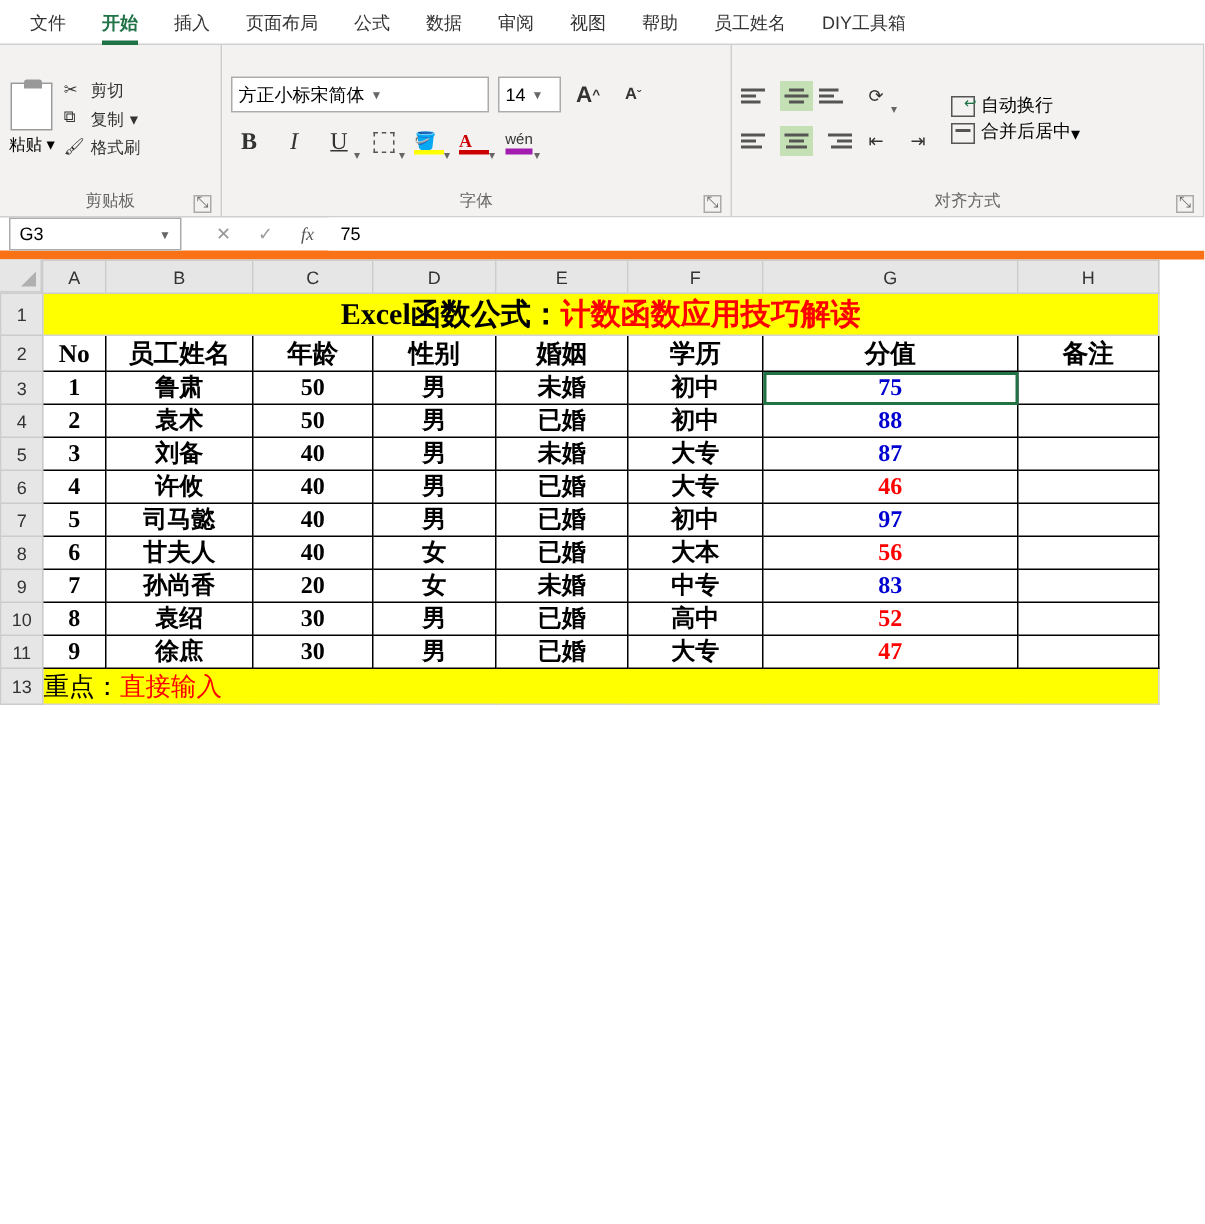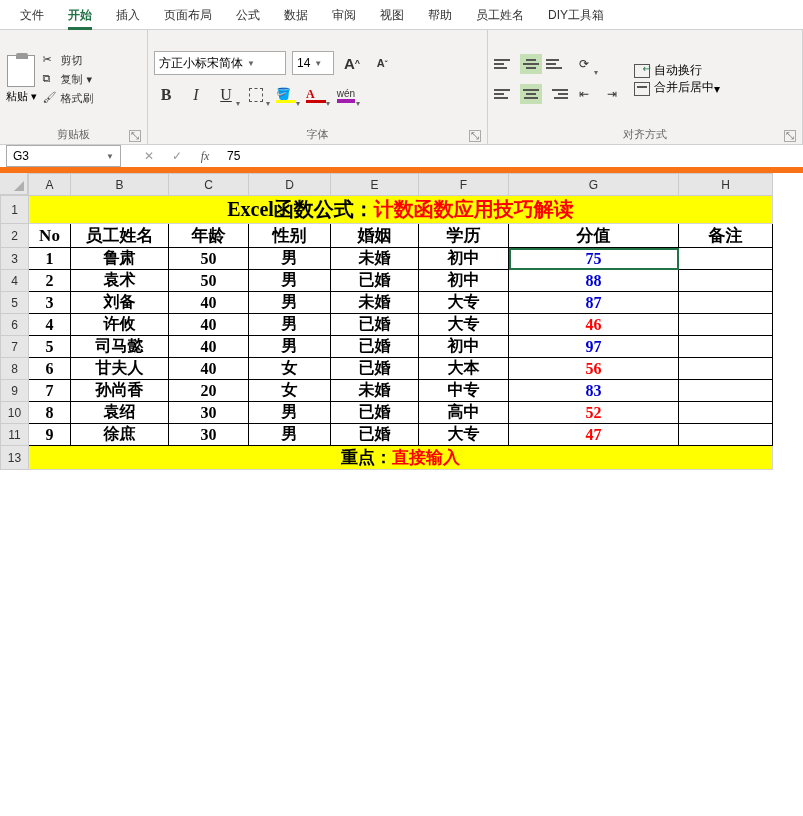--- a/index.html
+++ b/index.html
@@ -24,21 +24,21 @@
 .clip-icon::before { content:""; position:absolute; top:-3px; left:8px; width:12px; height:6px; background:#999; border-radius:2px 2px 0 0; }
 .clip-side { display:flex; flex-direction:column; gap:4px; font-size:11px; }
 .clip-side div { display:flex; align-items:center; gap:4px; color:#333; cursor:pointer; }
 .mini-icon { width:14px; height:14px; display:inline-block; }
 
 
 .font-rows { display:flex; flex-direction:column; gap:8px; }
 .font-row { display:flex; align-items:center; gap:6px; }
 .selectbox { background:#fff; border:1px solid #ababab; height:24px; display:flex; align-items:center; padding:0 4px; font-size:12px; }
 .selectbox .arrow { margin-left:4px; font-size:8px; color:#666; }
-.fontname { width:132px; }
+.fontname { width:172px; }
 .fontsize { width:42px; }
 .btn { width:24px; height:24px; display:flex; align-items:center; justify-content:center; cursor:pointer; color:#333; position:relative; }
 .btn-dd::after { content:"▾"; font-size:8px; position:absolute; right:-2px; bottom:-1px; color:#666; }
 .grow-a { font-size:15px; font-weight:bold; } .shrink-a { font-size:11px; font-weight:bold; }
 .bold { font-weight:bold; font-size:16px; font-family:serif;} .italic { font-style:italic; font-family:serif; font-size:16px;} .underline { text-decoration:underline; font-family:serif; font-size:16px;}
 .color-swatch { width:20px; height:16px; position:relative; }
 .color-swatch span{ position:absolute; bottom:0; left:0; width:20px; height:3px; }
 
 
 .align-rows { display:flex; flex-direction:column; gap:6px; }
@@ -68,21 +68,21 @@
 td.cell { border:1px solid #d4d4d4; height:22px; }
 
 
 .yellow { background:#ffff00; }
 .title-cell { height:60px; font-size:20px; font-weight:bold; font-family:SimSun,serif; text-align:center;}
 .title-b { color:#000; } .title-r { color:#ff0000; }
 .datacell { border:1.5px solid #000 !important; text-align:center; font-family:SimSun,serif; font-size:16px; font-weight:bold; height:42px; }
 .hdr-row .datacell { font-size:17px; }
 .val-blue { color:#0000d0; } .val-red { color:#ff0000; }
 .selected { outline:2px solid #217346; outline-offset:-2px; }
-.footer-cell { height:42px; text-align:center; font-size:17px; font-weight:bold; font-family:SimSun,serif;}
+.footer-cell { height:42px; text-align:left; font-size:17px; font-weight:normal; font-family:SimSun,serif;}
 </style>
 </head>
 <body>
 
 <div class="menu-bar" id="menubar">
     <div class="menu-item">文件</div>
     <div class="menu-item active">开始</div>
     <div class="menu-item">插入</div>
     <div class="menu-item">页面布局</div>
     <div class="menu-item">公式</div>

